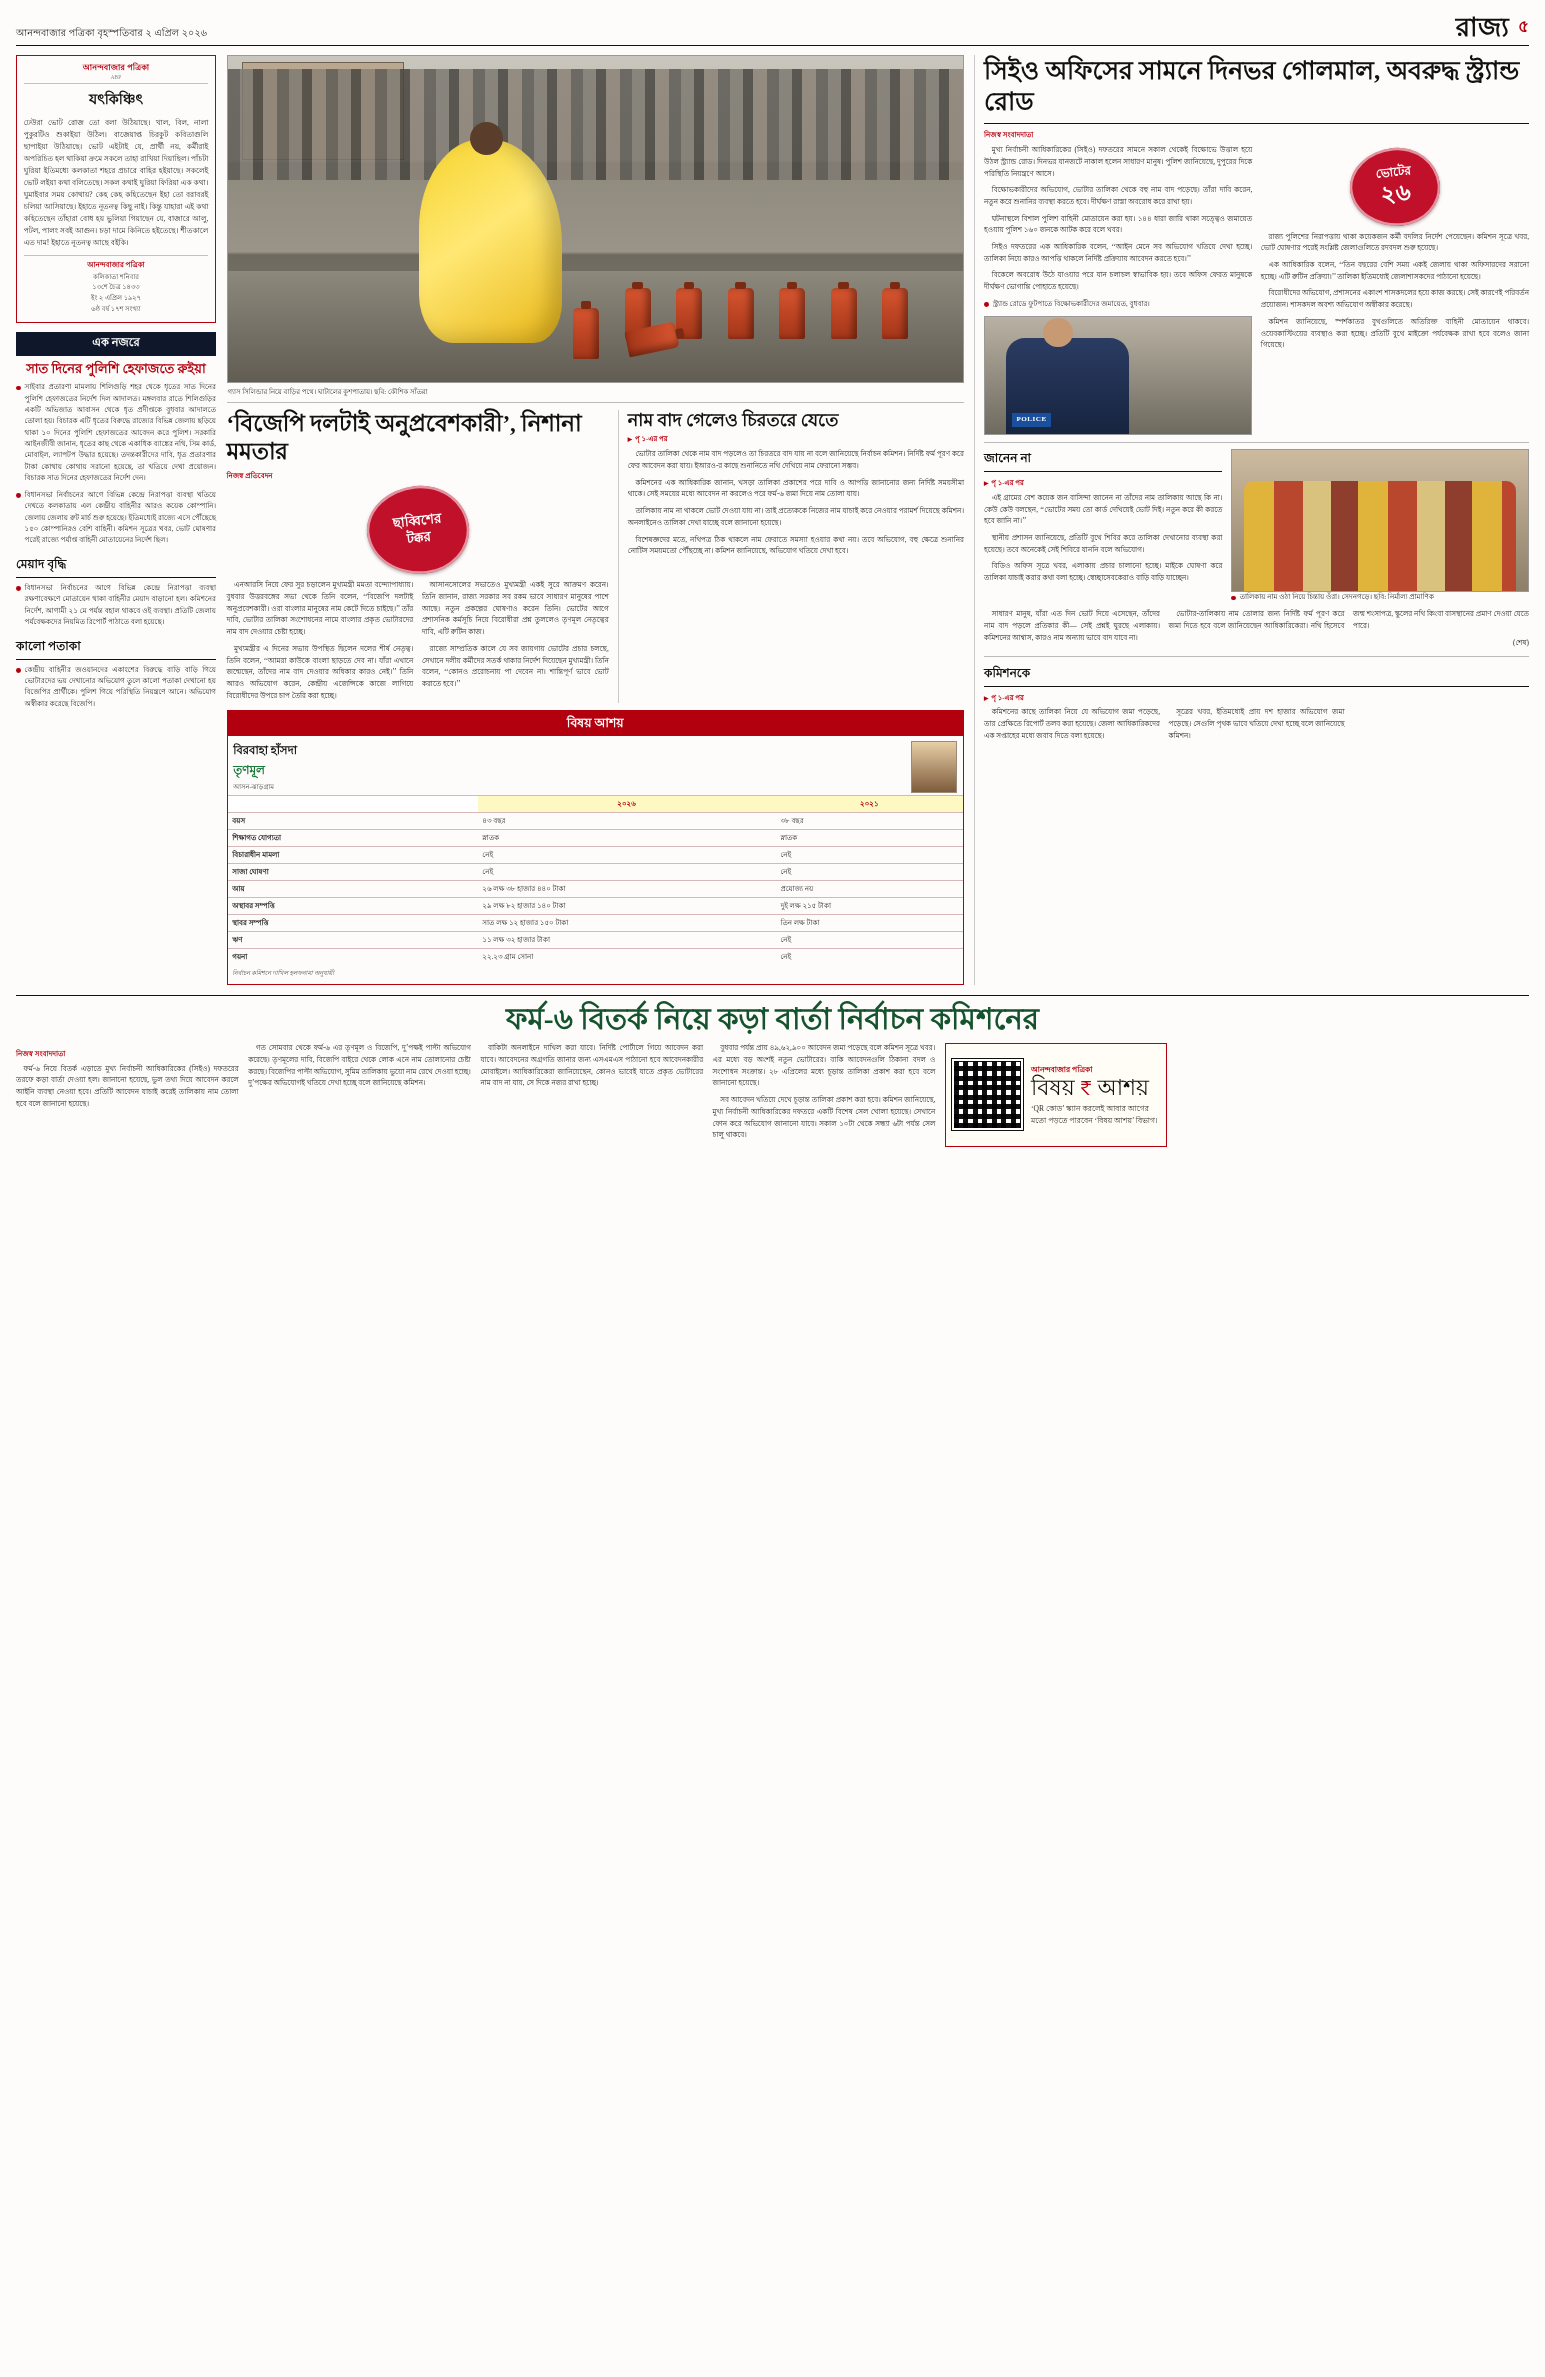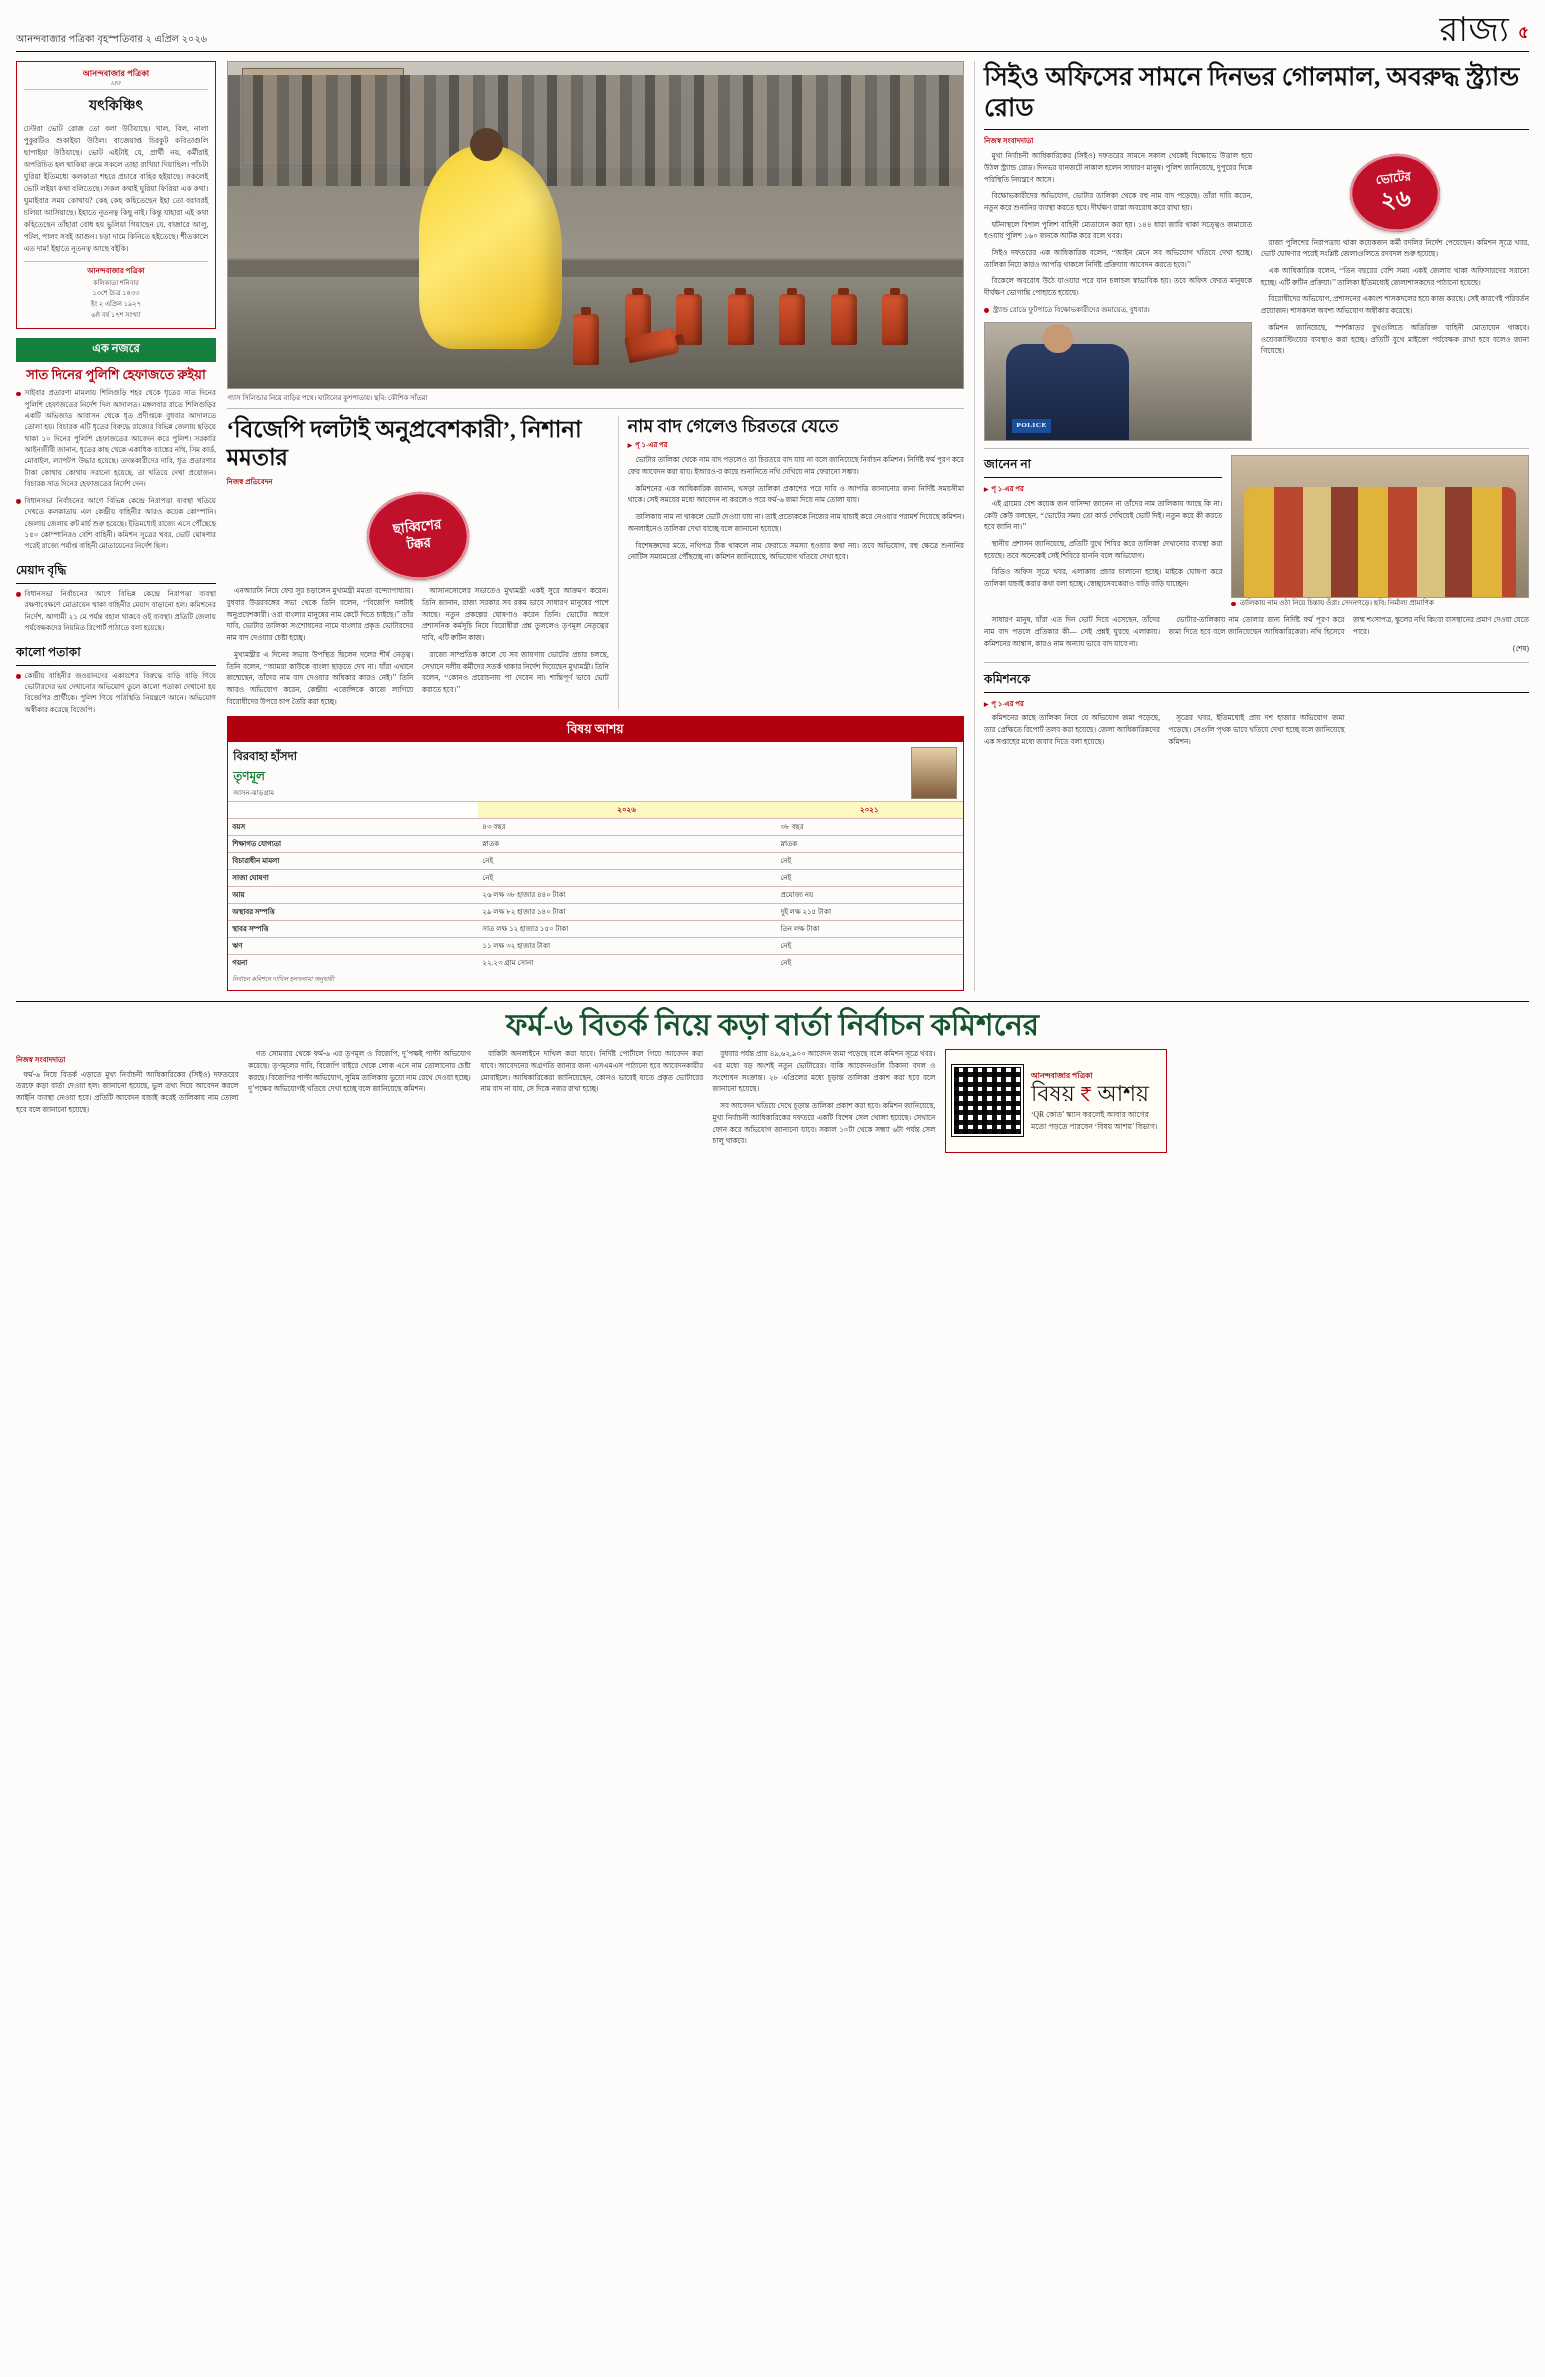--- a/index.html
+++ b/index.html
@@ -24,22 +24,22 @@
     justify-content:space-between;
     border-bottom:1.4px solid #111;
     padding-bottom:3.8px;
   }
   .masthead .dateline {
     font-size:9.5px;
     letter-spacing:0.2px;
     color:#222;
   }
   .masthead .section-name {
-    font-size:34px;
-    font-weight:normal;
+    font-size:26px;
+    font-weight:bold;
     color:#111;
     line-height:1;
     letter-spacing:0.5px;
   }
   .masthead .pageno {
     font-size:17px;
     color:#b3000f;
     font-weight:bold;
     margin-left:8.6px;
   }
@@ -89,21 +89,21 @@
     border-top:0.5px solid #d8b7ba;
     padding-top:3.8px;
     text-align:center;
     font-size:6.7px;
     line-height:1.6;
     color:#444;
   }
   .rail-foot b { display:block; color:#b3000f; font-size:7.1px; }
 
   .sec-head {
-    background:#15803d;
+    background:#0f172a;
     color:#fff;
     font-size:11.4px;
     font-weight:bold;
     text-align:center;
     padding:2.9px 0;
     margin-bottom:4.8px;
   }
   .sub-head {
     font-size:13px;
     font-weight:bold;

